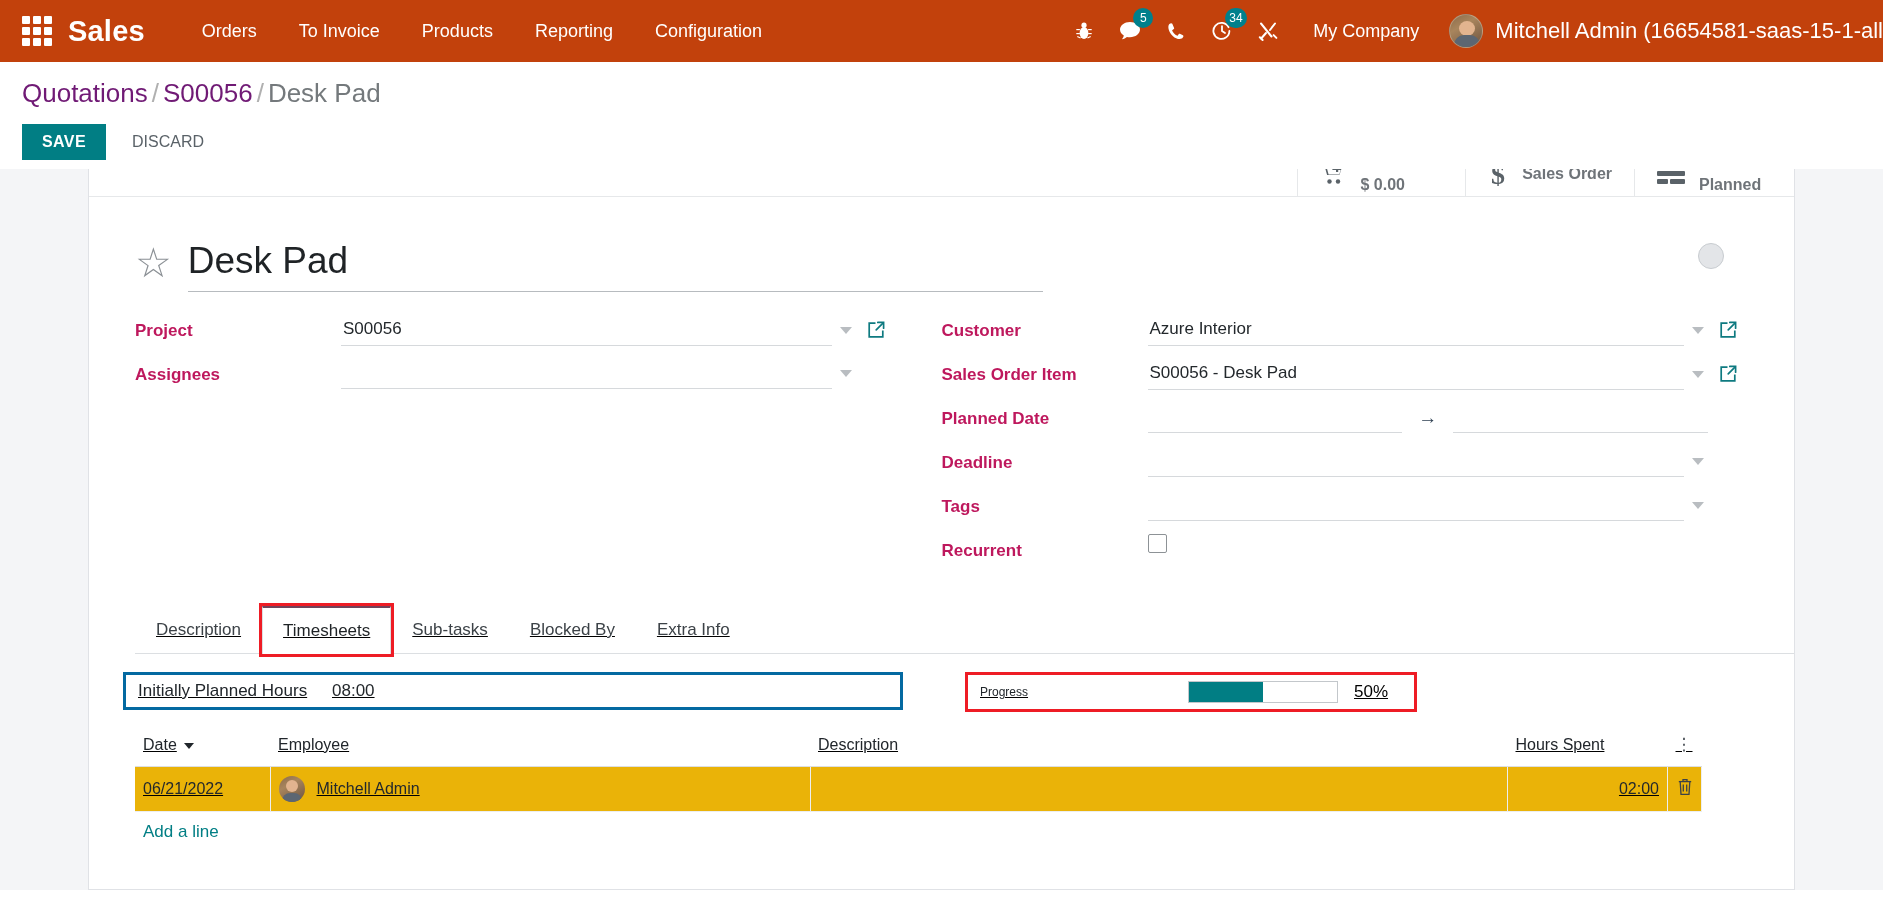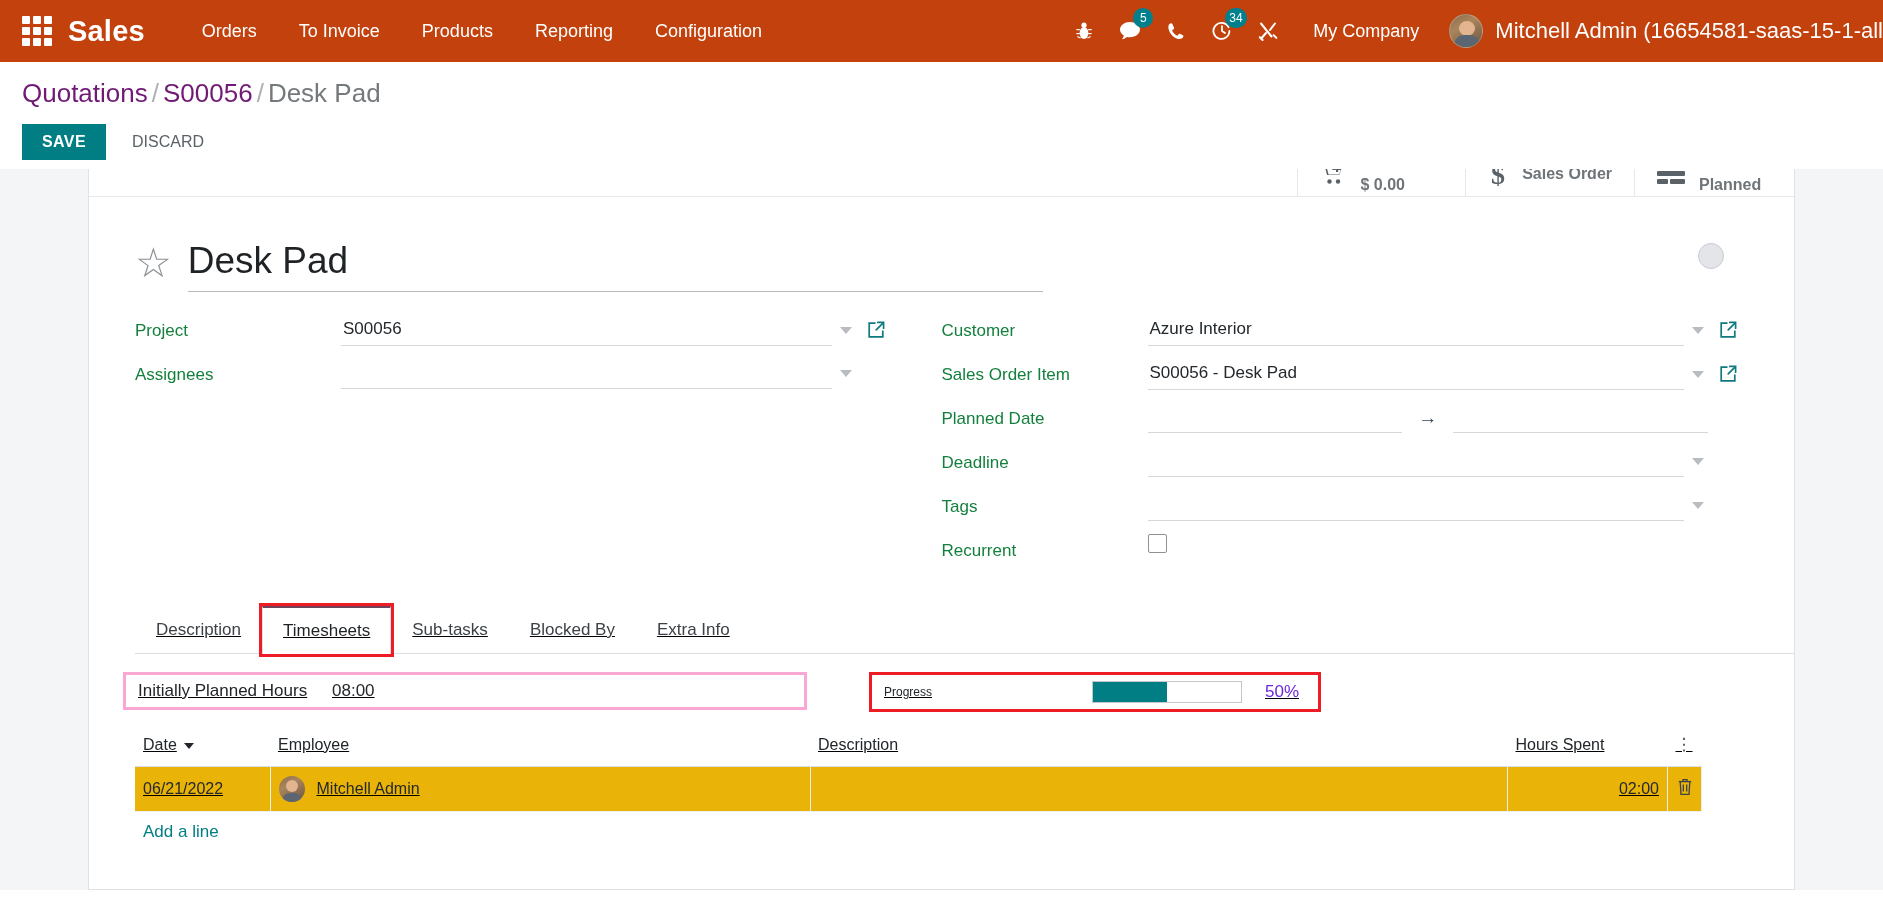--- a/index.html
+++ b/index.html
@@ -255,23 +255,23 @@
   .f-row {
     display: flex;
     align-items: flex-start;
     min-height: 42px;
     margin-bottom: 2px;
   }
   .f-label {
     width: 206px;
     flex: none;
     font-size: 17px;
-    color: #15803d;
+    color: #be185d;
     padding-top: 7px;
-    font-weight: normal;
+    font-weight: bold;
   }
   .f-val {
     flex: 1;
     position: relative;
     display: flex;
     align-items: center;
   }
   .f-input {
     flex: 1;
     font-size: 17px;
@@ -336,22 +336,22 @@
 
   
   .tab-body { padding: 18px 46px 0 0; }
   .hl-row {
     display: flex;
     align-items: flex-start;
   }
   .hours-group {
     display: flex;
     align-items: center;
-    width: 684px;
-    border: 3px solid #f9a8d4;
+    width: 780px;
+    border: 3px solid #0369a1;
     padding: 6px 10px 6px 12px;
     margin-left: -12px;
   }
   .hours-label {
     font-size: 17px;
     color: #21262b;
     width: 194px;
     flex: none;
   }
   .hours-val {
@@ -375,24 +375,24 @@
   .progress-bar {
     width: 150px;
     height: 22px;
     border: 1px solid #c3c7cb;
     background: #fff;
     flex: none;
   }
   .progress-fill { height: 100%; background: #017e84; }
   .progress-pct {
     font-size: 17px;
-    color: #6d28d9;
+    color: #000000;
     margin-left: 16px;
     width: 48px;
-    text-align: center;
+    text-align: left;
   }
 
   
   .list-wrap { margin-top: 18px; padding-right: 46px; }
   table.tsheet { width: 100%; border-collapse: collapse; table-layout: fixed; }
   table.tsheet th {
     font-size: 16px;
     color: #21262b;
     font-weight: normal;
     text-align: left;

